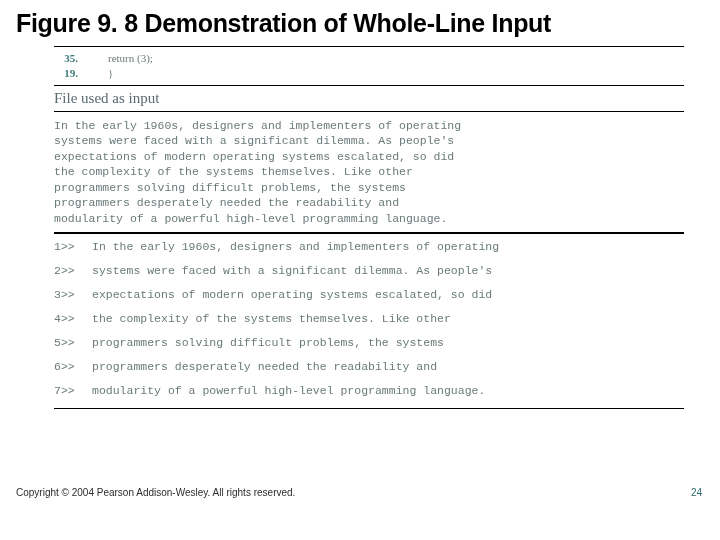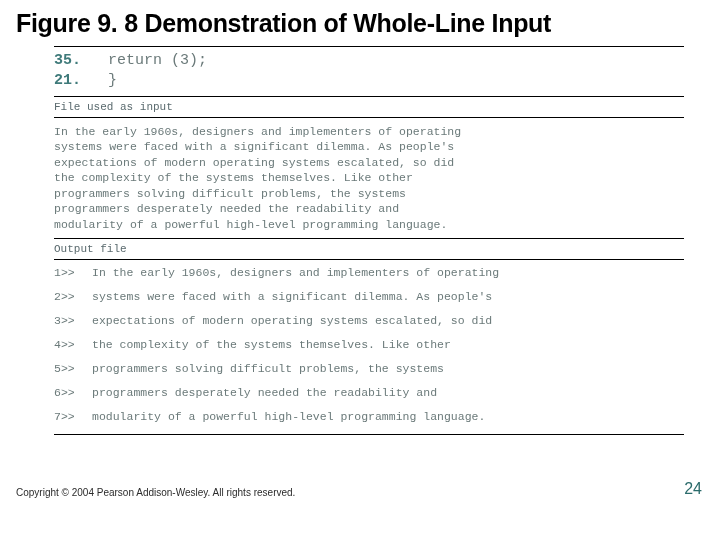--- a/index.html
+++ b/index.html
@@ -30,40 +30,40 @@
   .figure-frame {
     margin-left: 38px;
     margin-right: 20px;
   }
   hr.rule {
     border: none;
     border-top: 1px solid #000;
     margin: 0;
   }
   .codeblock {
-    font-family: Liberation Mono, monospace;
-    font-size: 15px;
+    font-family: Liberation Serif, serif;
+    font-size: 11px;
     line-height: 1.35;
     color: #6b7a7a;
     padding: 4px 0 4px 0;
   }
   .codeblock .row {
     display: flex;
   }
   .codeblock .ln {
     display: inline-block;
     width: 24px;
     text-align: right;
     font-weight: bold;
     color: #3f7a7a;
     margin-right: 30px;
   }
   .section-label {
-    font-family: Liberation Mono, monospace;
-    font-size: 11px;
+    font-family: Liberation Serif, serif;
+    font-size: 15px;
     color: #5a6a6e;
     padding: 4px 0 4px 0;
   }
   .mono-block {
     font-family: "Courier New", Courier, monospace;
     font-size: 11.5px;
     color: #6b7a7a;
     line-height: 1.35;
     padding: 6px 0 6px 0;
   }
@@ -86,42 +86,42 @@
     position: absolute;
     left: 16px;
     bottom: 14px;
     font-size: 10px;
     color: #2b2b2b;
   }
   .pagenum {
     position: absolute;
     right: 18px;
     bottom: 14px;
-    font-size: 16px;
+    font-size: 10px;
     color: #2b6b6b;
   }
 </style>
 </head>
 <body>
 
 <div class="slide">
 
   <h1 class="title">Figure 9. 8  Demonstration of Whole-Line Input</h1>
 
   <div class="figure-frame">
 
     <hr class="rule">
 
     <div class="codeblock">
       <div class="row">
         <span class="ln">35.</span>
         <span>    return (3);</span>
       </div>
       <div class="row">
-        <span class="ln">21.</span>
+        <span class="ln">19.</span>
         <span>}</span>
       </div>
     </div>
 
     <hr class="rule">
 
     <div class="section-label">File used as input</div>
 
     <hr class="rule">
 
@@ -130,21 +130,20 @@
       <span class="ml">systems were faced with a significant dilemma. As people's</span>
       <span class="ml">expectations of modern operating systems escalated, so did</span>
       <span class="ml">the complexity of the systems themselves. Like other</span>
       <span class="ml">programmers solving difficult problems, the systems</span>
       <span class="ml">programmers desperately needed the readability and</span>
       <span class="ml">modularity of a powerful high-level programming language.</span>
     </div>
 
     <hr class="rule">
 
-    <div class="section-label">Output file</div>
 
     <hr class="rule">
 
     <div class="output-block">
       <div class="orow">
         <span class="tag">1&gt;&gt;</span>
         <span>In the early 1960s, designers and implementers of operating</span>
       </div>
       <div class="orow">
         <span class="tag">2&gt;&gt;</span>

